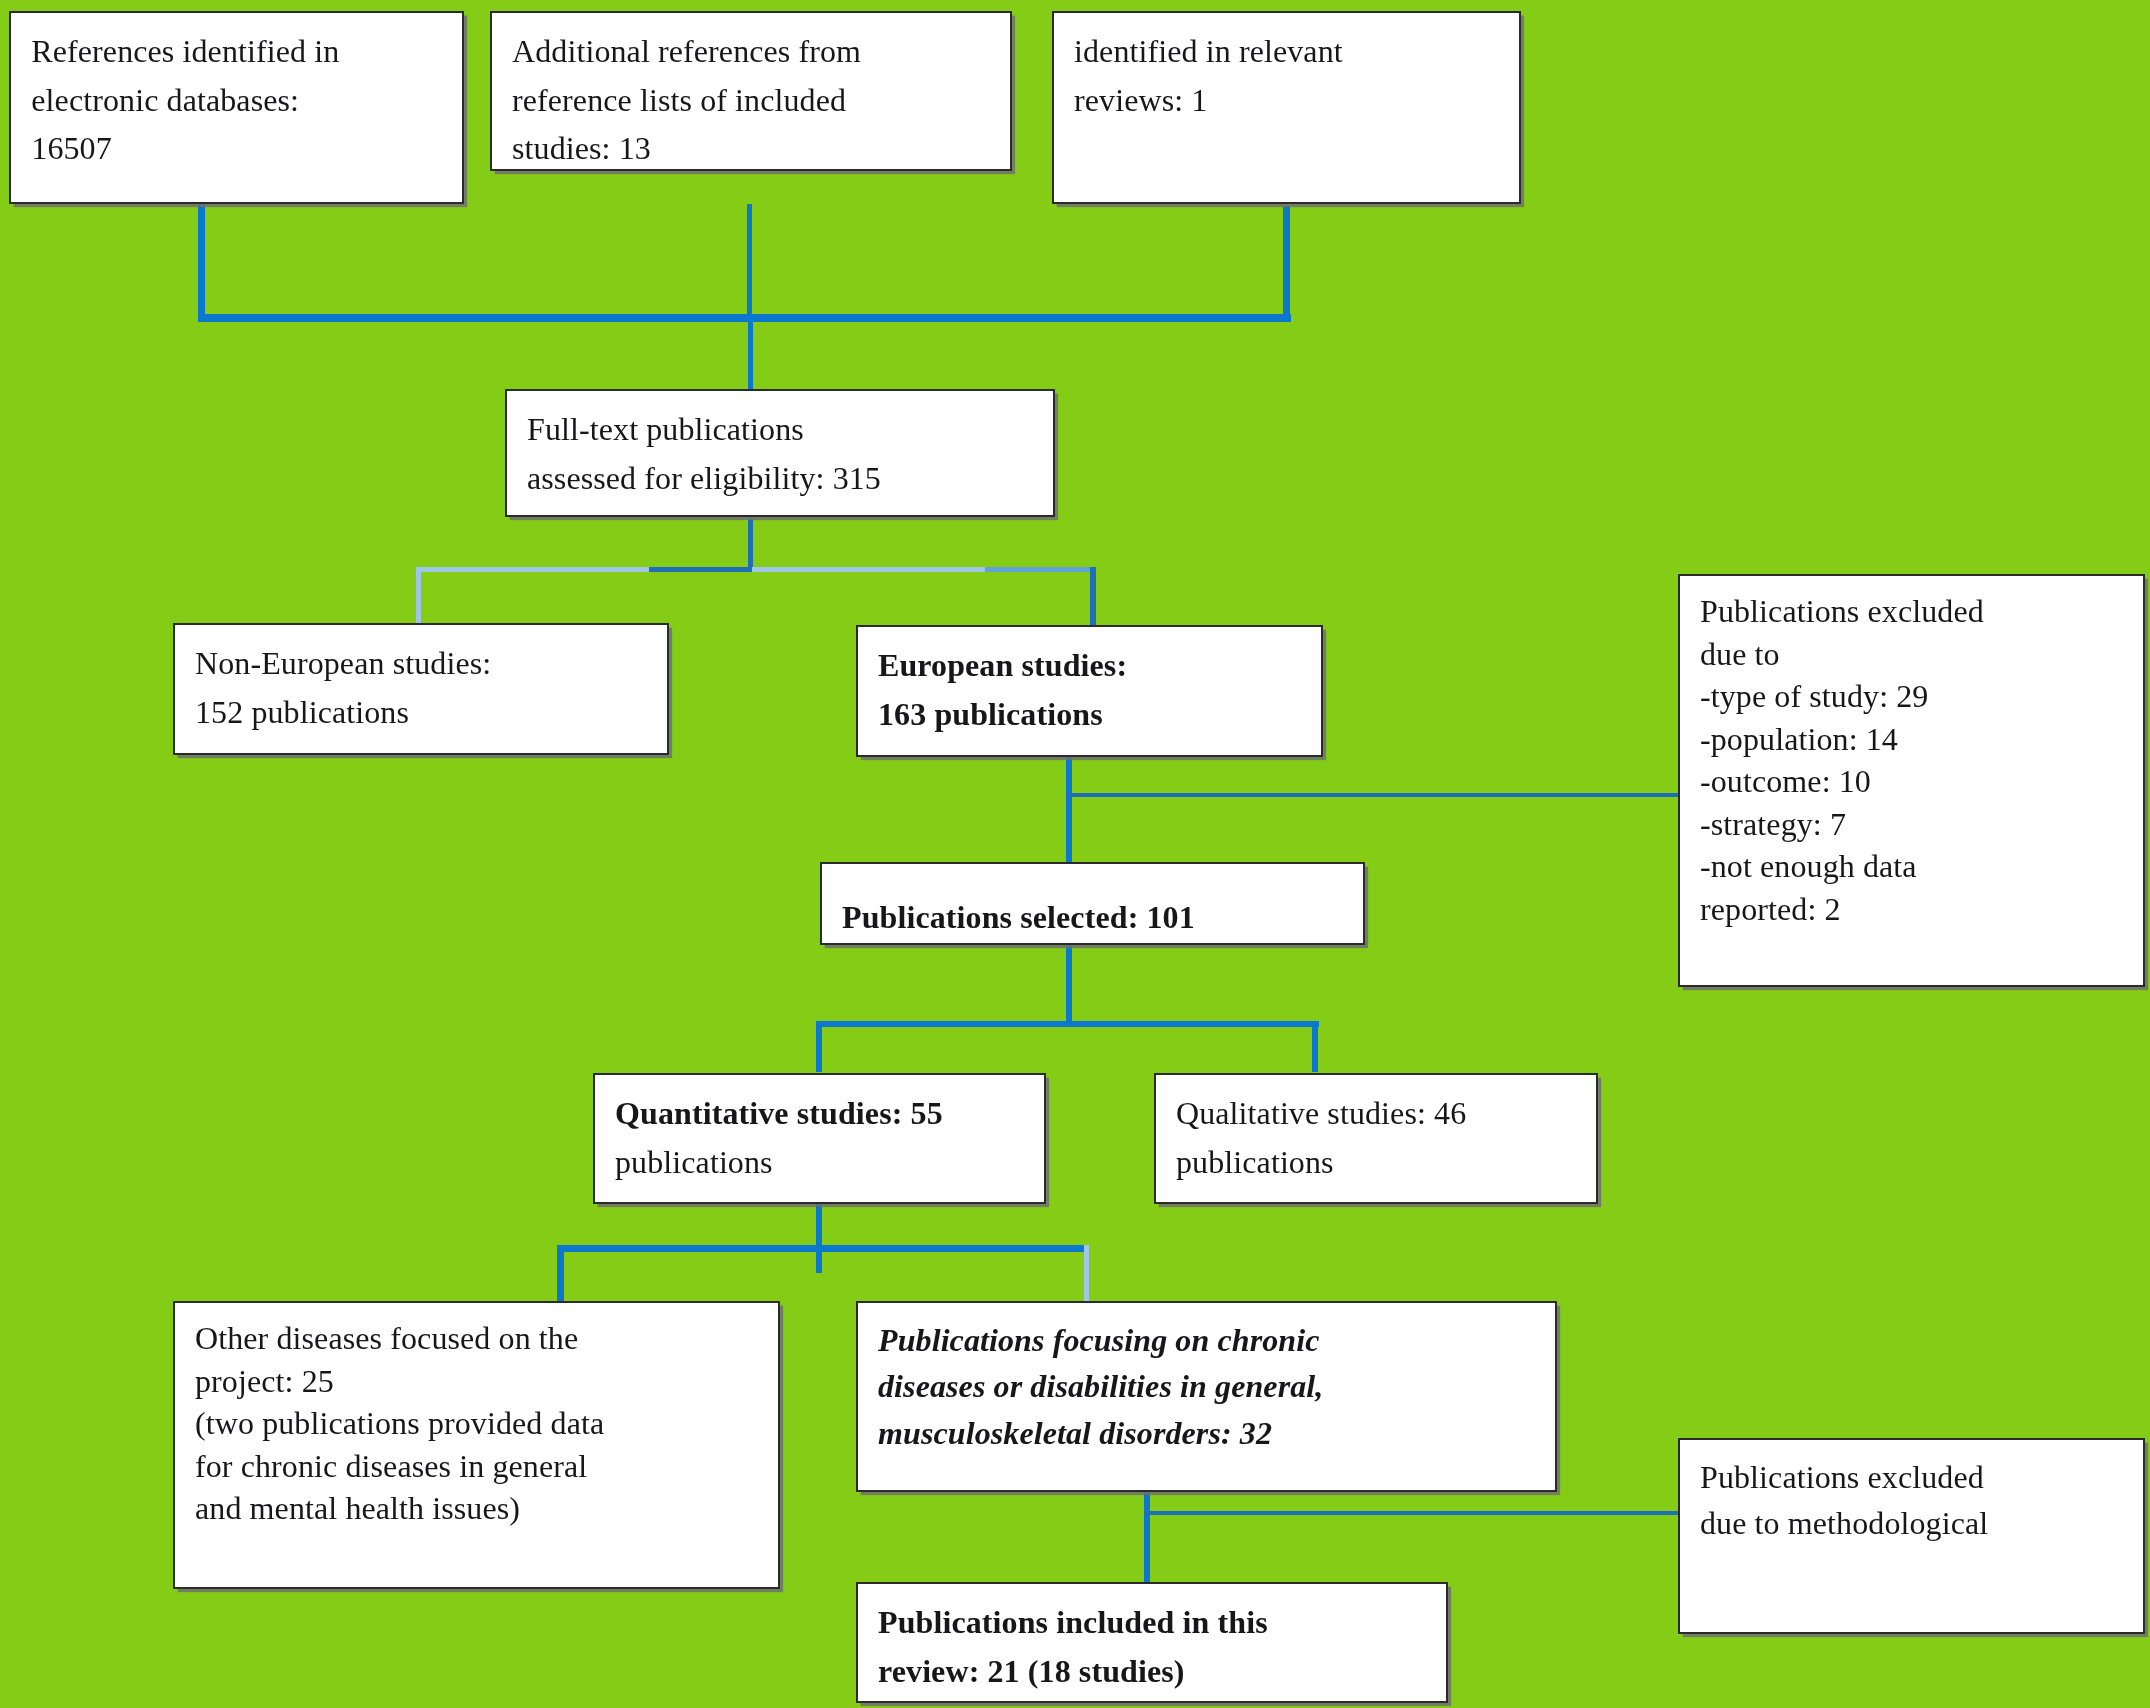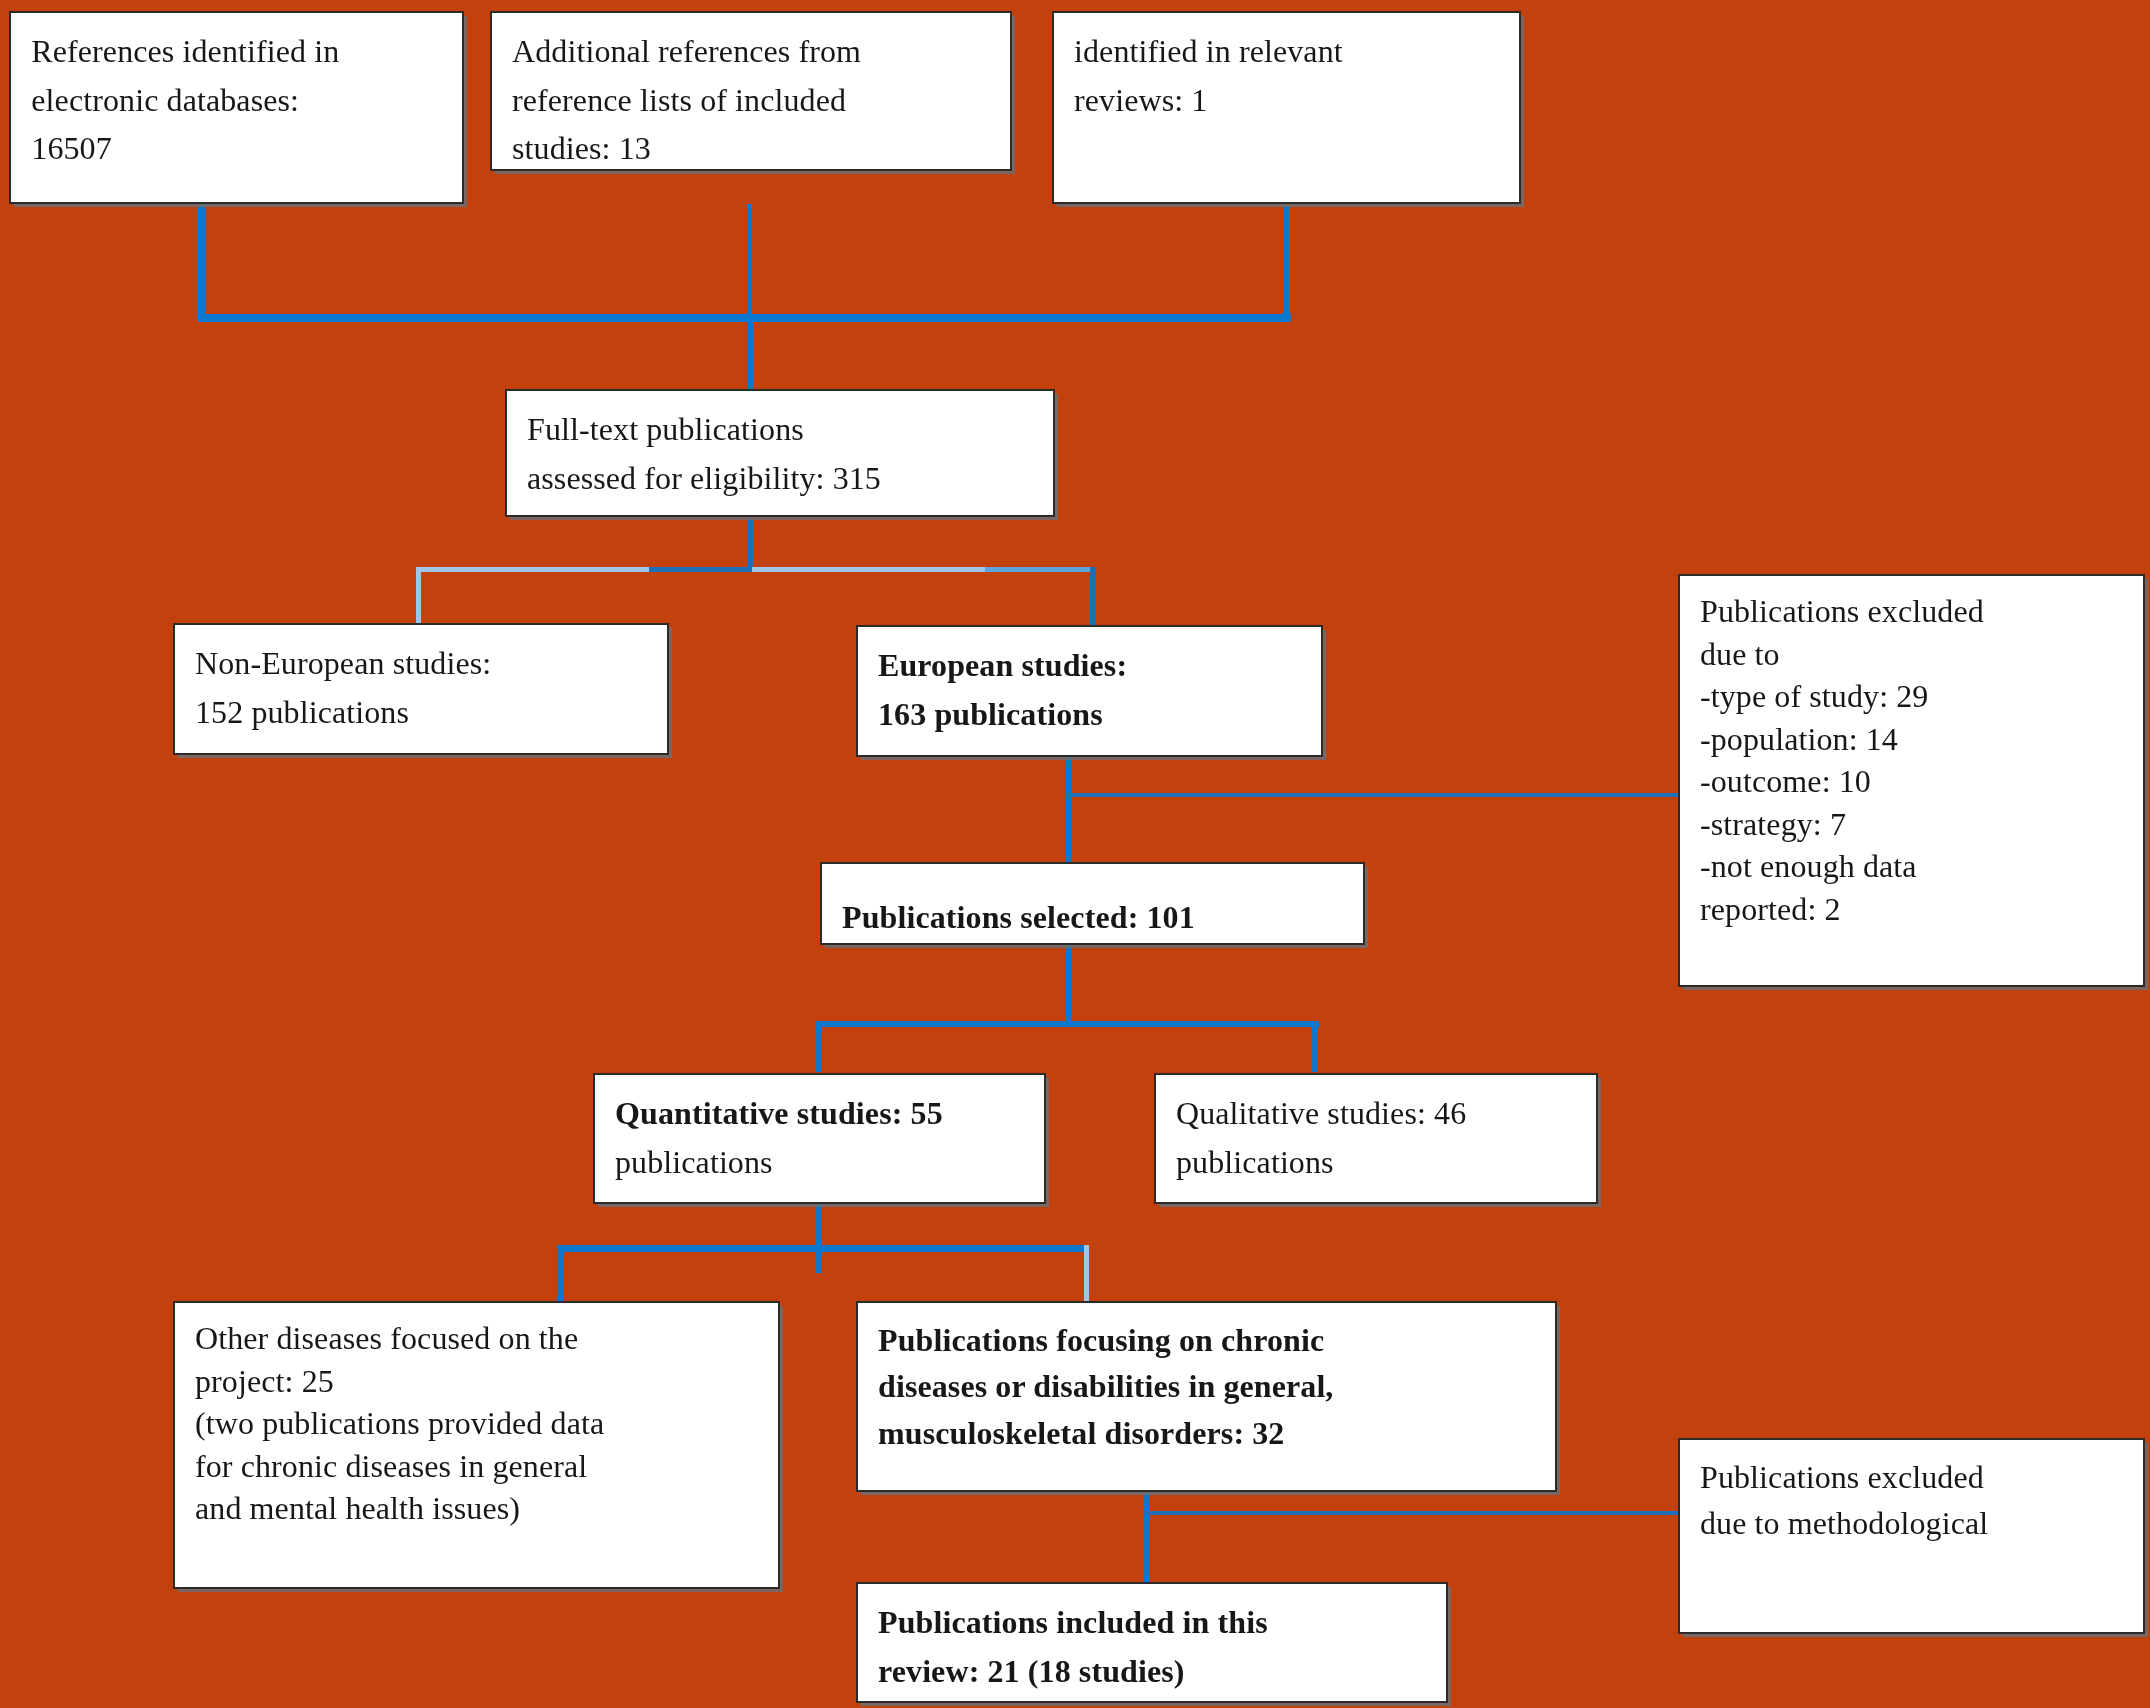--- a/index.html
+++ b/index.html
@@ -9,21 +9,21 @@
     background: #ffffff;
   }
   body {
     font-family: "Liberation Serif", "DejaVu Serif", serif;
     color: #17171a;
   }
   #flow-root {
     position: relative;
     width: 2151px;
     height: 1709px;
-    background: #c2410c;
+    background: #84cc16;
     overflow: hidden;
   }
   
   .node {
     position: absolute;
     box-sizing: border-box;
     background: #ffffff;
     border: 2.3px solid #2b2b2b;
     box-shadow: 3.9px 3.9px 0 -0.8px rgba(110,110,110,0.85);
     padding: 14px 17px 11px 20px;
@@ -144,21 +144,21 @@
   </div>
 
   <div class="node dense" style="left:173px; top:1301px; width:607px; height:288px;">
     <span class="line">Other diseases focused on the</span>
     <span class="line">project: 25</span>
     <span class="line">(two publications provided data</span>
     <span class="line">for chronic diseases in general</span>
     <span class="line">and mental health issues)</span>
   </div>
 
-  <div class="node bold tight" style="left:856px; top:1301px; width:701px; height:191px;">
+  <div class="node bold tight" style="left:856px; top:1301px; width:701px; height:191px;font-style:italic;">
     <span class="line">Publications focusing on chronic</span>
     <span class="line">diseases or disabilities in general,</span>
     <span class="line">musculoskeletal disorders: 32</span>
   </div>
 
   <div class="node tight" style="left:1678px; top:1438px; width:467px; height:196px;">
     <span class="line">Publications excluded</span>
     <span class="line">due to methodological</span>
   </div>
 

